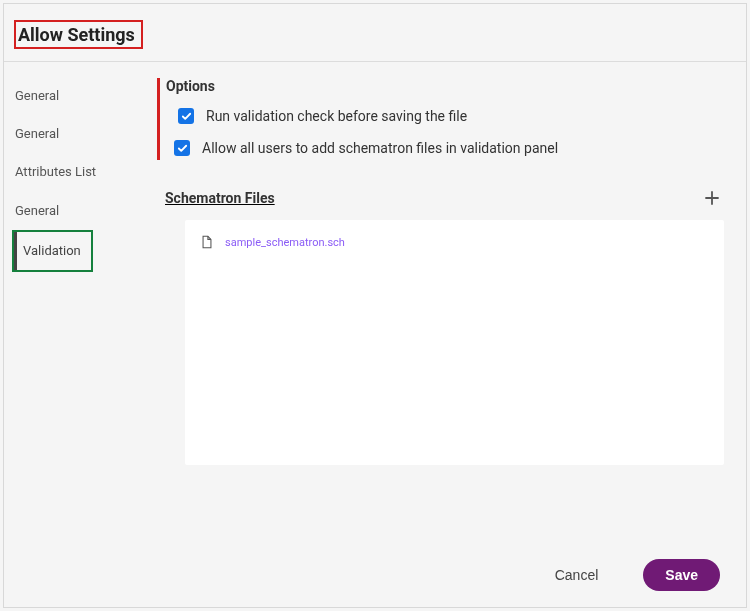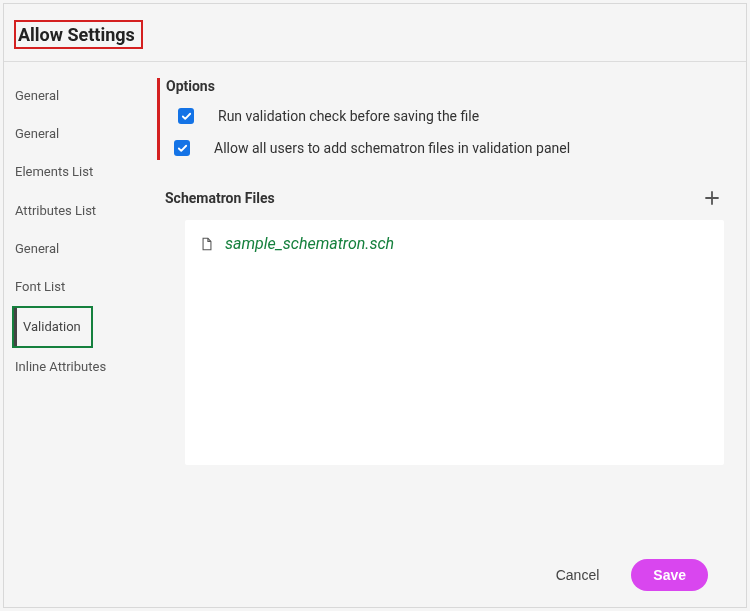--- a/index.html
+++ b/index.html
@@ -81,21 +81,20 @@
       margin-bottom: 26px;
     }
     .options-block .section-title {
       margin-left: 2px;
     }
     .option-row {
       display: flex;
       align-items: center;
       margin-bottom: 16px;
       margin-left: 14px;
-      gap: 12px;
     }
     .option-row:last-child {
       margin-bottom: 4px;
       margin-left: 10px;
     }
     .checkbox {
       width: 16px;
       height: 16px;
       border-radius: 3px;
       background: #1473e6;
@@ -112,20 +111,21 @@
     }
     .option-label {
       font-size: 14px;
       color: #333;
     }
     .files-header {
       display: flex;
       justify-content: space-between;
       align-items: center;
       margin-bottom: 10px;
+      text-decoration: underline;
     }
     .files-title {
       font-size: 14px;
       font-weight: 700;
       color: #333;
     }
     .add-btn {
       background: none;
       border: none;
       cursor: pointer;
@@ -155,42 +155,41 @@
     .file-icon {
       width: 16px;
       height: 16px;
       margin-right: 10px;
       display: flex;
       align-items: center;
       justify-content: center;
       color: #555;
     }
     .file-name {
-      font-size: 16px;
-      color: #15803d;
-      font-style: italic;
+      font-size: 11px;
+      color: #8b5cf6;
     }
     .footer {
       position: absolute;
       bottom: 16px;
-      right: 38px;
-      display: flex;
-      align-items: center;
-      gap: 20px;
+      right: 26px;
+      display: flex;
+      align-items: center;
+      gap: 33px;
     }
     .btn-cancel {
       background: none;
       border: none;
       color: #444;
       font-size: 14px;
       cursor: pointer;
       padding: 8px 12px;
     }
     .btn-primary {
-      background: #d946ef;
+      background: #701a75;
       color: #fff;
       border: none;
       border-radius: 16px;
       font-size: 14px;
       font-weight: 600;
       padding: 8px 22px;
       cursor: pointer;
     }
   </style>
 </head>
@@ -198,28 +197,25 @@
 
 <div class="container">
   <div class="header">
     <span class="page-title">Allow Settings</span>
   </div>
 
   <div class="body">
     <div class="sidebar">
       <div class="sidebar-item"><span>General</span></div>
       <div class="sidebar-item"><span>General</span></div>
-      <div class="sidebar-item"><span>Elements List</span></div>
       <div class="sidebar-item"><span>Attributes List</span></div>
       <div class="sidebar-item"><span>General</span></div>
-      <div class="sidebar-item"><span>Font List</span></div>
       <span class="highlight-box">
         <div class="sidebar-item active"><span>Validation</span></div>
       </span>
-      <div class="sidebar-item"><span>Inline Attributes</span></div>
     </div>
 
     <div class="main">
 
       <div class="options-block">
         <div class="section-title">Options</div>
 
         <div class="option-row">
           <div class="checkbox">
             <svg viewBox="0 0 12 12">

